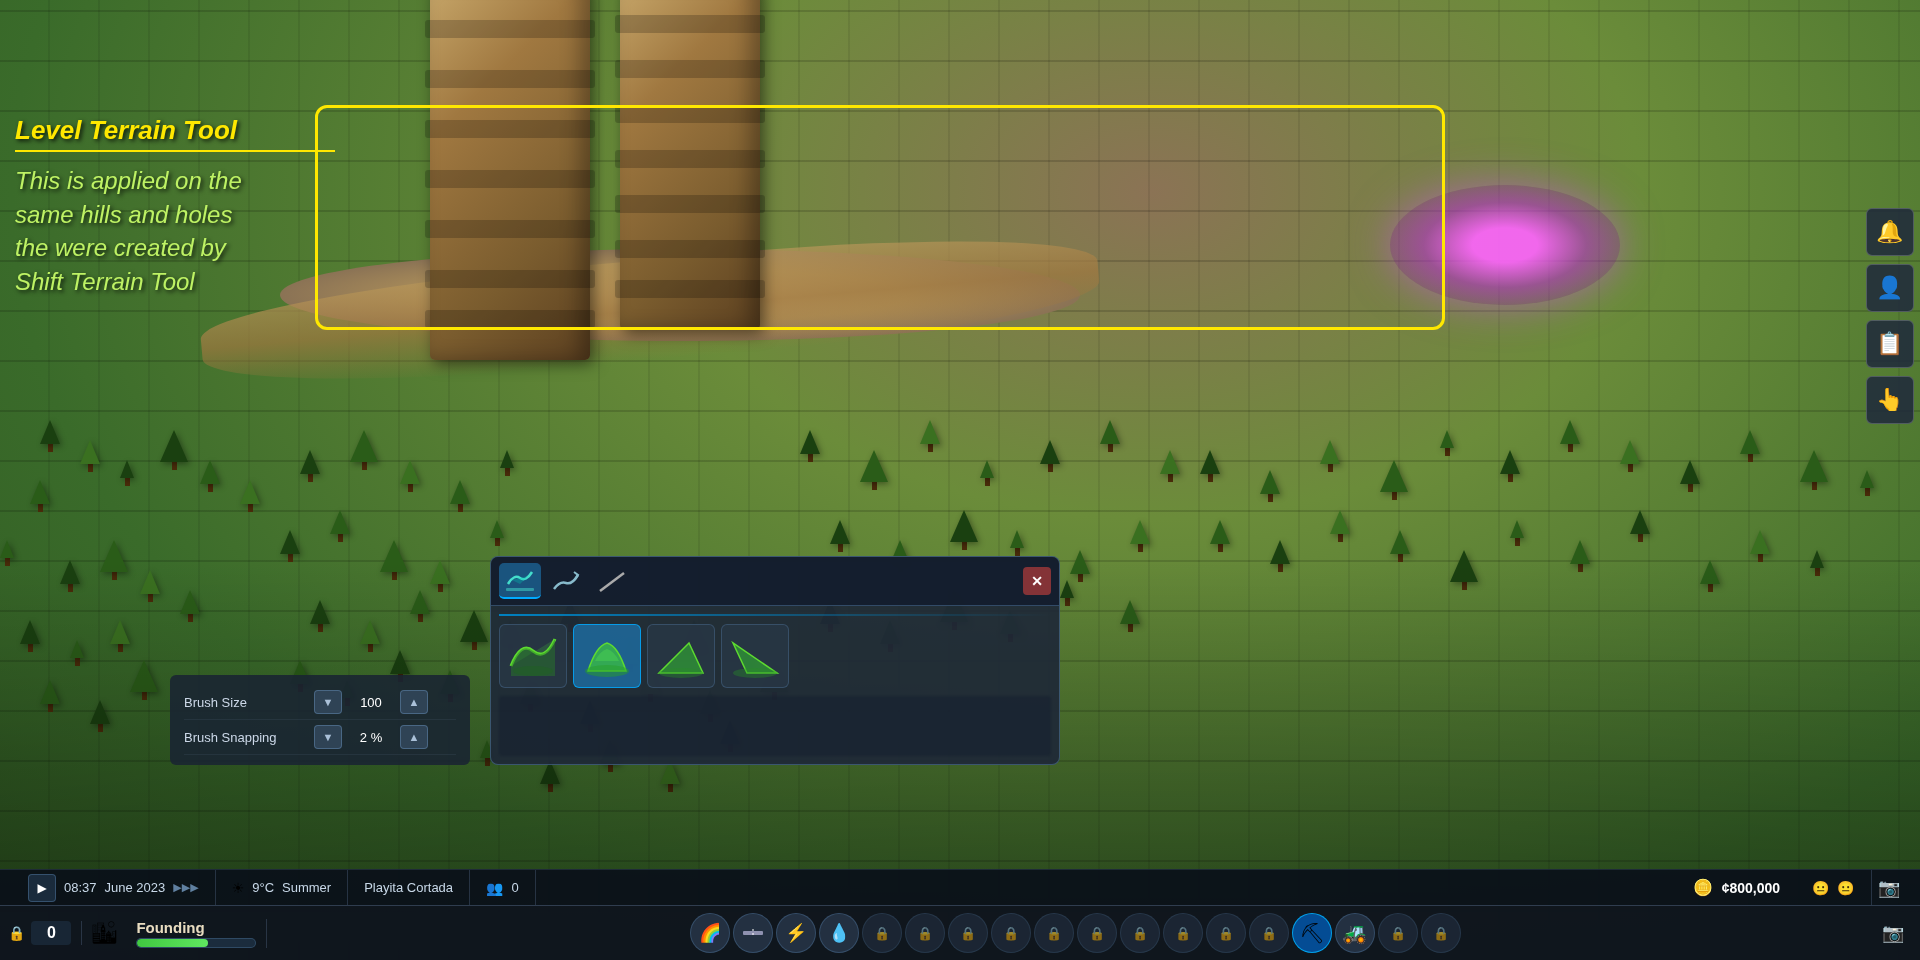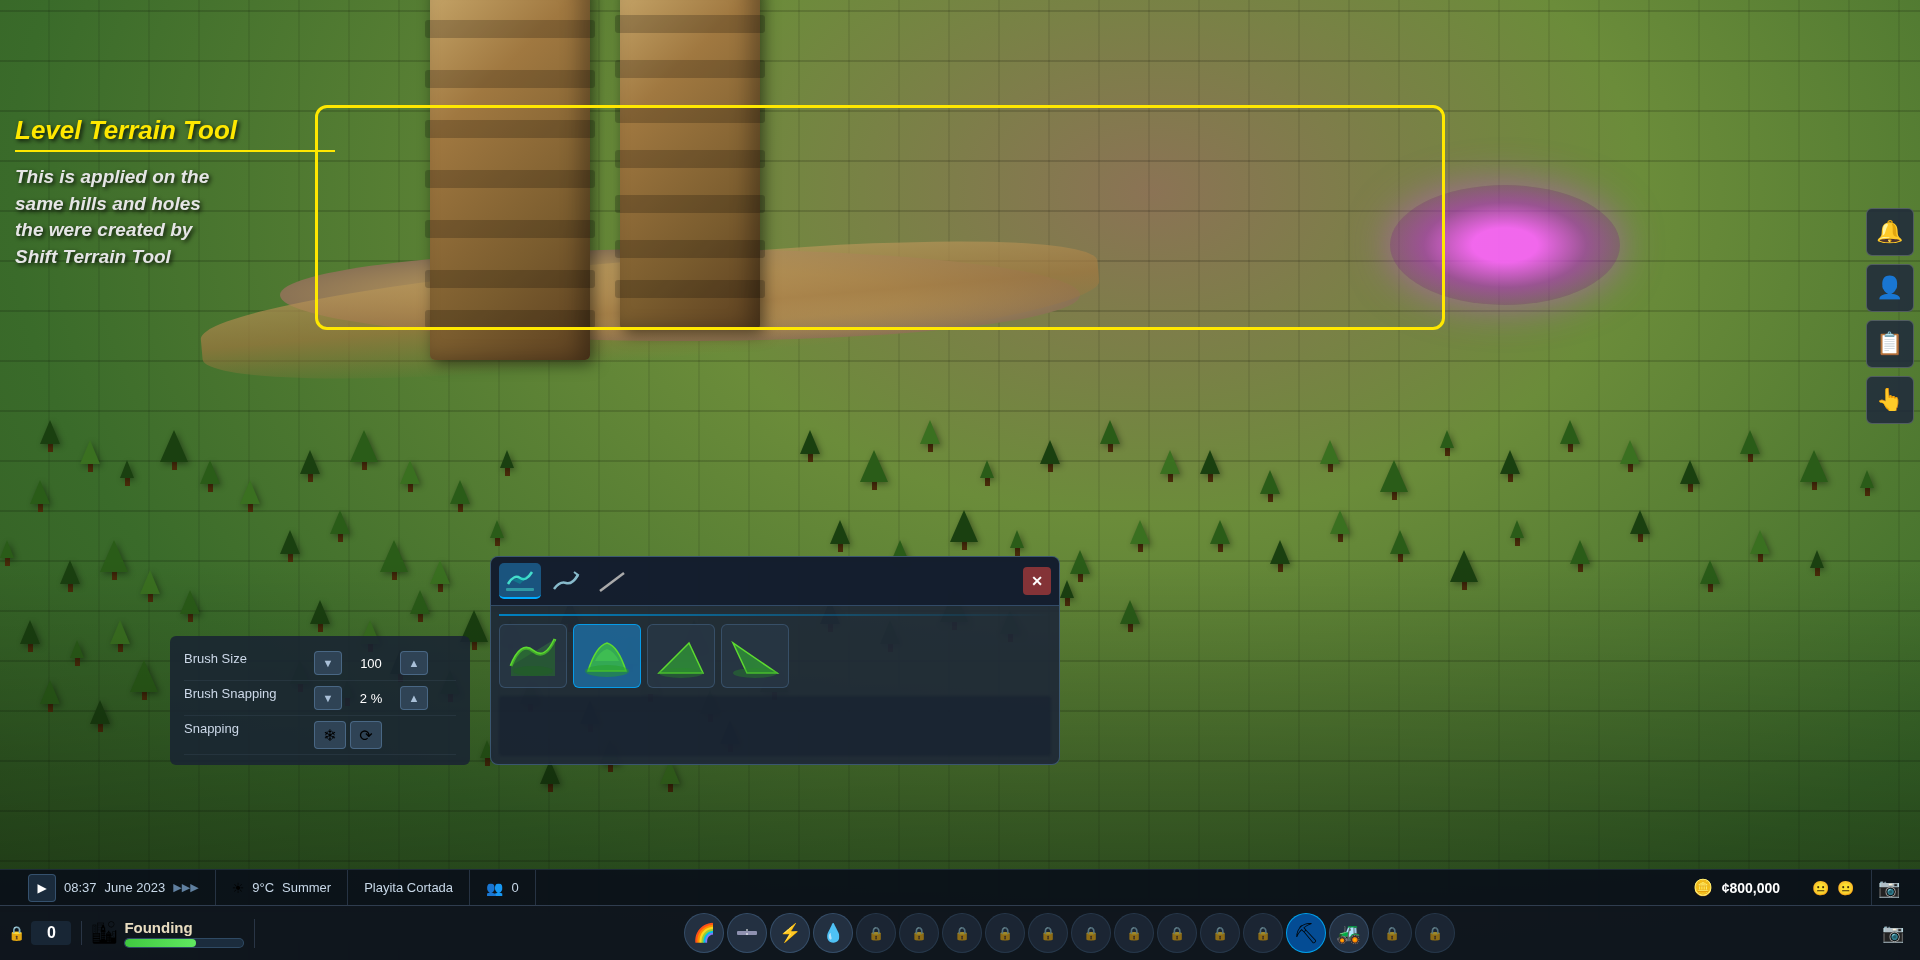--- a/index.html
+++ b/index.html
@@ -137,23 +137,23 @@
       font-size: 26px;
       font-weight: 900;
       font-style: italic;
       text-shadow: 2px 2px 4px rgba(0,0,0,0.8);
       border-bottom: 2px solid #FFE800;
       padding-bottom: 4px;
       margin-bottom: 12px;
     }
 
     .tool-desc {
-      color: #e5e5e5;
-      font-size: 19px;
-      font-weight: 700;
+      color: #bef264;
+      font-size: 24px;
+      font-weight: 400;
       font-style: italic;
       line-height: 1.4;
       text-shadow: 2px 2px 4px rgba(0,0,0,0.8);
     }
 
     
     .right-panel {
       position: absolute;
       right: 0;
       top: 200px;
@@ -272,20 +272,21 @@
     
     .settings-rows {
       display: flex;
       flex-direction: column;
       gap: 0;
       padding-left: 0;
     }
 
     .setting-row {
       display: flex;
+      align-items: center;
       padding: 5px 0;
       border-bottom: 1px solid rgba(80,100,120,0.2);
     }
 
     .setting-label {
       color: #ccd8e8;
       font-size: 13px;
       width: 130px;
       flex-shrink: 0;
     }
@@ -727,27 +728,20 @@
         </div>
       </div>
       <div class="setting-row">
         <span class="setting-label">Brush Snapping</span>
         <div class="setting-controls">
           <div class="stepper-btn">▼</div>
           <span class="setting-value">2 %</span>
           <div class="stepper-btn">▲</div>
         </div>
       </div>
-      <div class="setting-row">
-        <span class="setting-label">Snapping</span>
-        <div class="setting-controls">
-          <div class="snap-btn">❄</div>
-          <div class="snap-btn">⟳</div>
-        </div>
-      </div>
     </div>
   </div>
 
   <div class="tool-panel">
     <div class="tool-panel-header">
 
       <div class="tool-tab active">
         <svg class="tool-tab-icon" width="32" height="28" viewBox="0 0 32 28">
           <path d="M4 18 Q10 8 16 12 Q22 16 28 6" stroke="#4dc" fill="none" stroke-width="2.5"></path>
           <rect x="2" y="22" width="28" height="3" rx="1" fill="#4dc" opacity="0.5"></rect>
@@ -845,21 +839,21 @@
 
   <div class="bottom-bar">
 
     <div class="bottom-left-section">
       <span class="lock-icon-small">🔒</span>
       <span class="money-counter">0</span>
     </div>
 
     <div style="display:flex; align-items:center; gap:6px; padding-right:10px; border-right:1px solid rgba(80,100,130,0.4); margin-right:8px;">
       <span style="font-size:22px;">🏙</span>
-      <div style="display:flex; flex-direction:column; gap:2px;">
+      <div style="display:flex; flex-direction:column; gap:2px;margin-left:12px;">
         <span class="founding-label">Founding</span>
         <div class="progress-bar-container">
           <div class="progress-bar-fill"></div>
         </div>
       </div>
     </div>
 
     <div class="center-toolbar">
 
       <div class="toolbar-icon">🌈</div>

